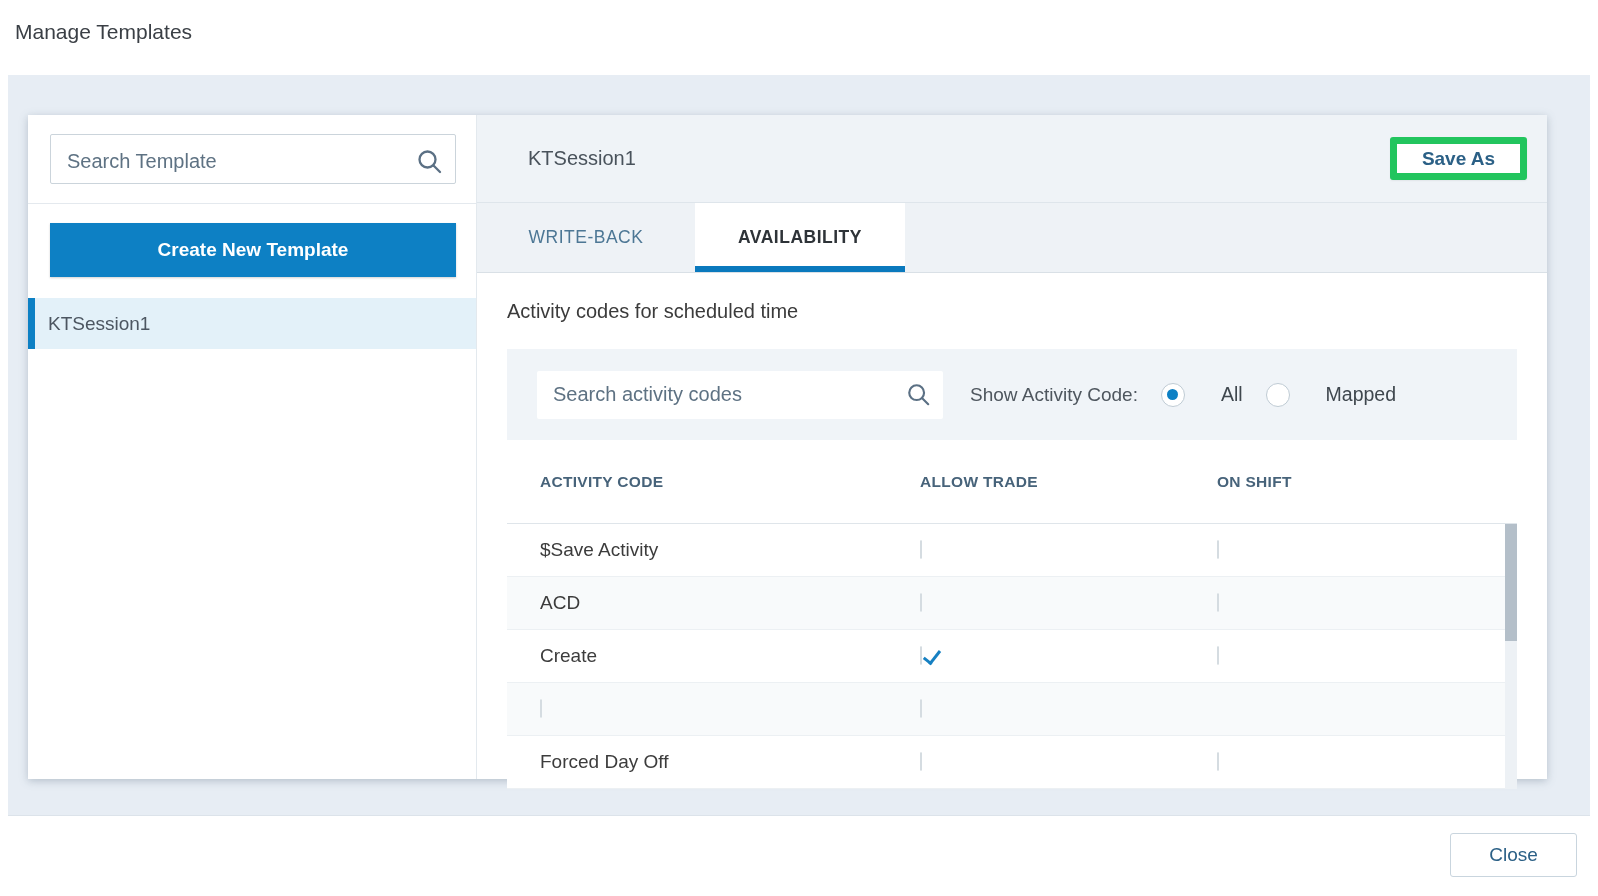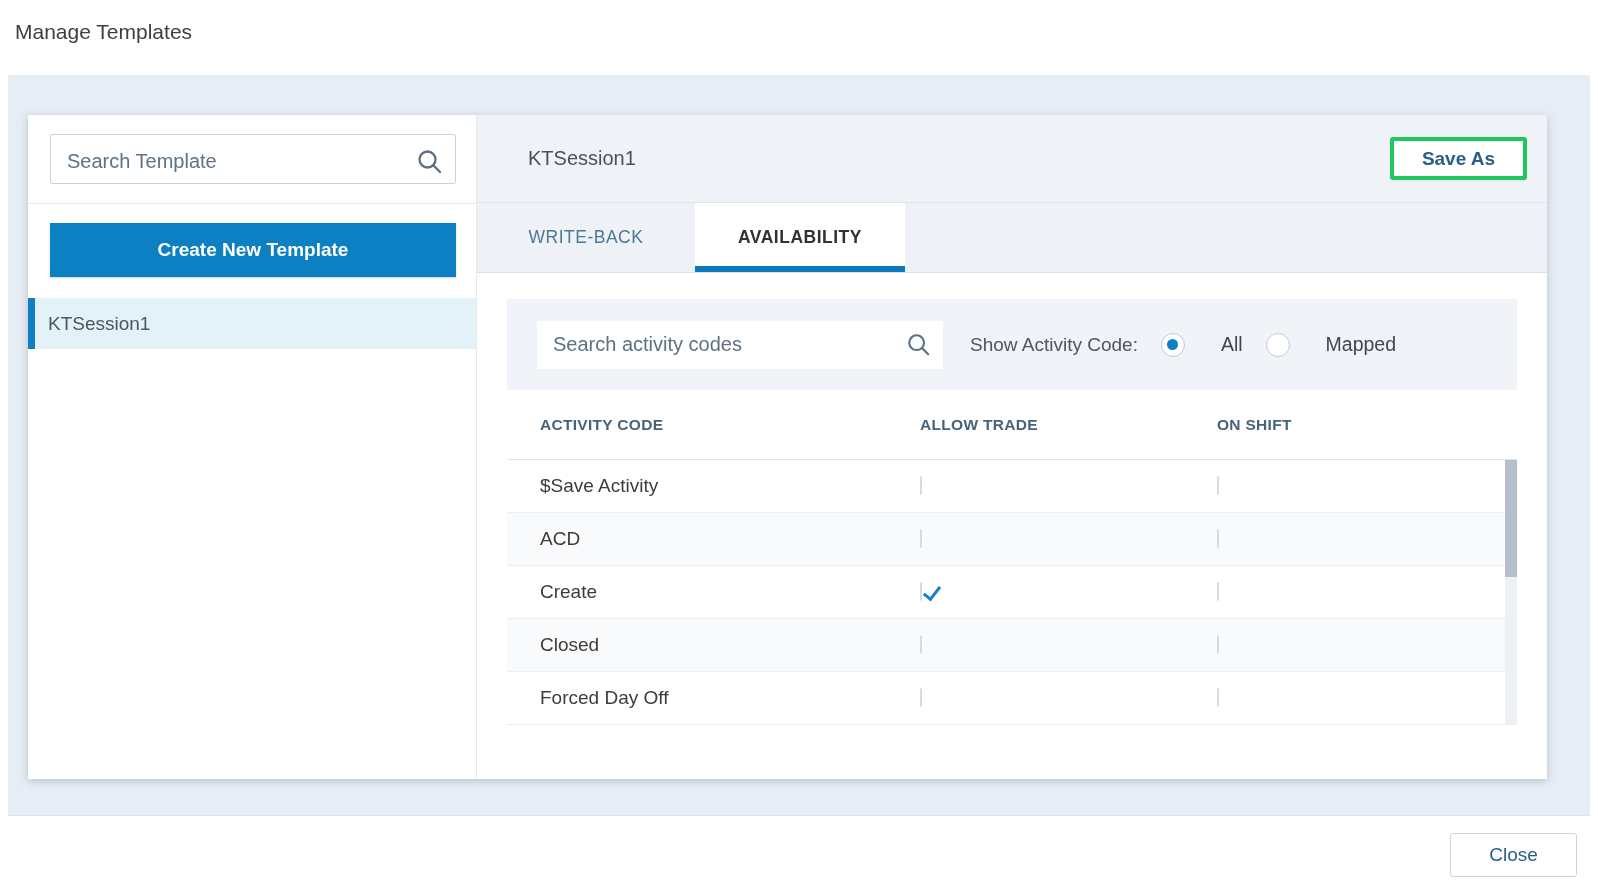--- a/index.html
+++ b/index.html
@@ -58,21 +58,21 @@
   }
   
   .detail{flex:1;display:flex;flex-direction:column;min-width:0;}
   .detail-header{
     height:88px;flex:none;background:#eff3f7;border-bottom:1px solid #dee5eb;
     display:flex;align-items:center;padding:0 20px 0 51px;
   }
   .detail-title{font-size:20px;color:#49525b;}
   .save-as{
     margin-left:auto;width:137px;height:43px;background:#fff;
-    border:4px solid #22c55e;border-radius:3px;color:#2b6086;
+    border:7px solid #22c55e;border-radius:3px;color:#2b6086;
     font-family:inherit;font-size:19px;font-weight:600;cursor:pointer;
     box-shadow:0 1px 2px rgba(0,0,0,.06);
   }
   .tabs{height:70px;flex:none;background:#eef2f6;border-bottom:1px solid #d9e0e6;display:flex;}
   .tab{
     width:218px;display:flex;align-items:center;justify-content:center;
     font-size:17.5px;color:#4d7795;letter-spacing:.5px;cursor:pointer;
   }
   .tab.on{
     width:210px;background:#fff;color:#2e3338;font-weight:600;
@@ -94,21 +94,21 @@
     width:24px;height:24px;border-radius:50%;border:1px solid #bfcbd4;background:#fff;
     position:relative;flex:none;
   }
   .radio.on::after{
     content:"";position:absolute;inset:0;margin:auto;width:11px;height:11px;
     border-radius:50%;background:var(--accent);
   }
   .radio-text{margin-left:12px;font-size:19.5px;color:#3f474e;}
   
   .table-head{
-    height:70px;display:grid;grid-template-columns:380px 297px 1fr;
+    height:84px;display:grid;grid-template-columns:380px 297px 1fr;
     align-items:center;padding-left:33px;border-bottom:1px solid #dfe5ea;
   }
   .th{font-size:15.5px;font-weight:700;color:#47637a;letter-spacing:.3px;}
   .table-body{position:relative;box-shadow:inset 0 3px 3px -2px rgba(0,0,0,.07);}
   .trow{
     height:53px;display:grid;grid-template-columns:380px 297px 1fr;
     align-items:center;padding-left:33px;border-bottom:1px solid #ecf0f3;background:#fff;
   }
   .trow:nth-child(even){background:#f8fafb;}
   .trow-label{font-size:19px;color:#3c3c3c;}
@@ -164,20 +164,21 @@
         <span class="detail-title">KTSession1</span>
         <button class="save-as">Save As</button>
       </div>
 
       <div class="tabs">
         <div class="tab">WRITE-BACK</div>
         <div class="tab on">AVAILABILITY</div>
       </div>
 
       <div class="content">
+        <h2 class="section-title">Activity codes for scheduled time</h2>
 
         <div class="toolbar">
           <div class="activity-search">
             <input type="text" placeholder="Search activity codes" style="">
             <svg class="mag-icon" width="25" height="25" viewBox="0 0 27 27">
               <circle cx="11.5" cy="11.5" r="8" fill="none" stroke="#5b7084" stroke-width="2.3"></circle>
               <line x1="17.5" y1="17.5" x2="24" y2="24" stroke="#5b7084" stroke-width="2.3" stroke-linecap="round"></line>
             </svg>
           </div>
           <span class="filter-label">Show Activity Code:</span>
@@ -211,21 +212,20 @@
             <span><span class="checkbox"></span></span>
           </div>
 
           <div class="trow">
             <span class="trow-label">Create</span>
             <span><span class="checkbox on"></span></span>
             <span><span class="checkbox"></span></span>
           </div>
 
           <div class="trow">
-            <span class="trow-label">Closed</span>
             <span><span class="checkbox"></span></span>
             <span><span class="checkbox"></span></span>
           </div>
 
           <div class="trow">
             <span class="trow-label">Forced Day Off</span>
             <span><span class="checkbox"></span></span>
             <span><span class="checkbox"></span></span>
           </div>
 

